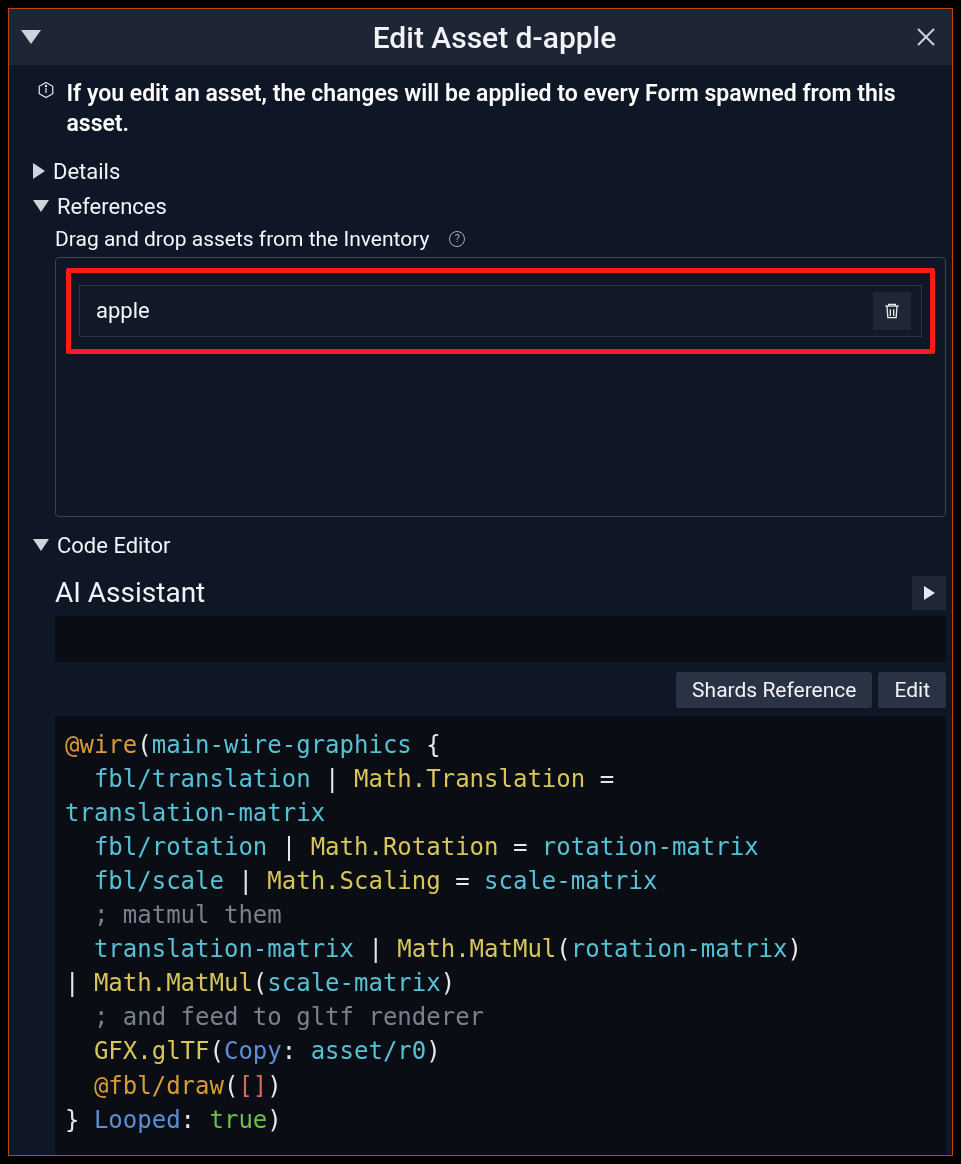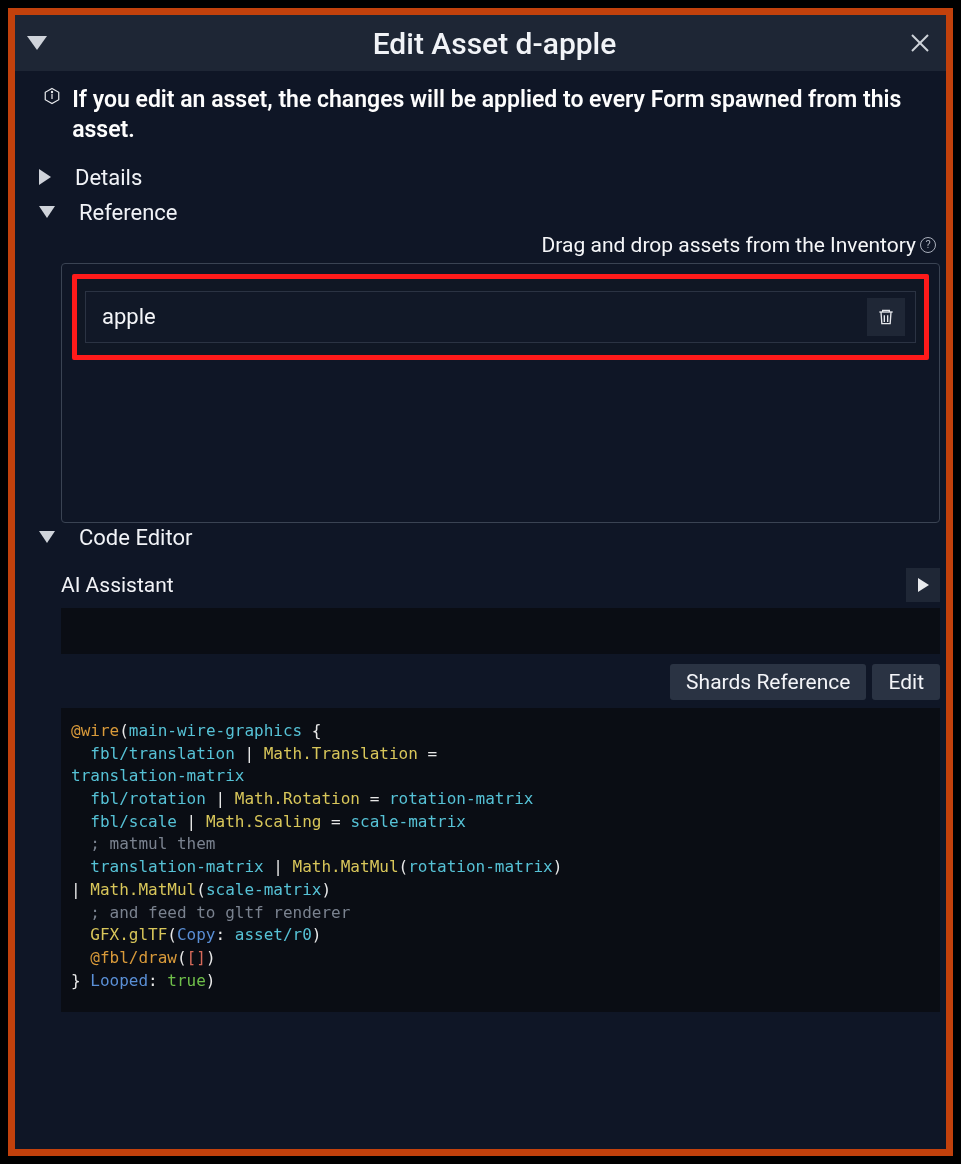--- a/index.html
+++ b/index.html
@@ -10,21 +10,21 @@
     font-family: -apple-system, "Segoe UI", Roboto, Arial, sans-serif;
     color: #e8eaed;
     overflow: hidden;
   }
   .panel {
     position: absolute;
     left: 8px; top: 8px;
     width: 945px;
     height: 1148px;
     background: #0f1626;
-    border: 7px solid #c2410c;
+    border: 1px solid #c2410c;
     display: flex;
     flex-direction: column;
   }
   
   .titlebar {
     height: 56px;
     background: #1e2635;
     display: flex;
     align-items: center;
     padding: 0 12px;
@@ -70,21 +70,21 @@
   .inforow .itext {
     font-size: 23px;
     font-weight: 600;
     line-height: 1.3;
     color: #fdfdfd;
   }
 
   .sectionhead {
     display: flex;
     align-items: center;
-    gap: 24px;
+    gap: 8px;
     padding: 2px 4px;
     font-size: 22px;
     color: #f1f3f7;
     cursor: pointer;
   }
   .tri-right {
     width: 0; height: 0;
     border-top: 8px solid transparent;
     border-bottom: 8px solid transparent;
     border-left: 12px solid #cfd3da;
@@ -94,23 +94,22 @@
     border-left: 8px solid transparent;
     border-right: 8px solid transparent;
     border-top: 12px solid #cfd3da;
   }
 
   .refs-area {
     margin: 6px 0 0 26px;
   }
   .refs-hint {
     display: flex;
-    justify-content: flex-end;
     align-items: center;
-    gap: 4px;
+    gap: 20px;
     font-size: 21px;
     color: #f5f6f8;
     padding-right: 4px;
     margin-bottom: 6px;
   }
   .help-circle {
     width: 16px; height: 16px;
     border: 1.5px solid #a9afbb;
     border-radius: 50%;
     display:flex; align-items:center; justify-content:center;
@@ -154,21 +153,21 @@
     cursor:pointer;
   }
   .trash-btn svg { width:20px; height:20px; stroke:#e6e8ec; fill:none; stroke-width:1.6; }
 
   .code-editor-area { margin: 12px 0 0 26px; }
   .ai-row {
     display:flex;
     align-items:center;
     padding: 4px 0 6px 0;
   }
-  .ai-row .label { font-size: 21px; color:#f2f3f7; flex:1; }
+  .ai-row .label { font-size: 28px; color:#f2f3f7; flex:1; }
   .play-btn {
     width: 34px; height: 34px;
     background:#1f2736;
     display:flex; align-items:center; justify-content:center;
     cursor:pointer;
   }
   .play-btn .tri-right-sm {
     width:0; height:0;
     border-top:7px solid transparent;
     border-bottom:7px solid transparent;
@@ -191,21 +190,21 @@
     background:#2a3343;
     color:#f3f4f8;
     font-size:21px;
     padding:6px 16px;
     border-radius:3px;
     cursor:pointer;
   }
   .codebox {
     background:#0a0d14;
     font-family: "Menlo","Consolas",monospace;
-    font-size:16px;
+    font-size:24px;
     line-height:1.42;
     padding:12px 10px 20px 10px;
     white-space:pre;
     overflow:hidden;
   }
   .tk-orange { color:#d99a3a; }
   .tk-cyan   { color:#56c2d6; }
   .tk-white  { color:#e8e8e8; }
   .tk-yellow { color:#d8c65a; }
   .tk-gray   { color:#7a828f; }
@@ -242,21 +241,21 @@
       <div class="itext">If you edit an asset, the changes will be applied to every Form spawned from this asset.</div>
     </div>
 
     <div class="sectionhead">
       <div class="tri-right"></div>
       <div>Details</div>
     </div>
 
     <div class="sectionhead" style="margin-top:6px">
       <div class="tri-down"></div>
-      <div>Reference</div>
+      <div>References</div>
     </div>
 
     <div class="refs-area">
       <div class="refs-hint">
         <span>Drag and drop assets from the Inventory</span>
         <span class="help-circle">?</span>
       </div>
       <div class="dropzone">
         <div class="ref-item">
           <div class="ref-item-inner">
@@ -268,21 +267,21 @@
                   <path d="M6,6 l1,14 h10 l1,-14"></path>
                   <line x1="10" y1="10" x2="10" y2="18"></line>
                   <line x1="14" y1="10" x2="14" y2="18"></line>
                 </svg>
             </div>
           </div>
         </div>
       </div>
     </div>
 
-    <div class="sectionhead" style="">
+    <div class="sectionhead" style="margin-top:14px">
       <div class="tri-down"></div>
       <div>Code Editor</div>
     </div>
 
     <div class="code-editor-area">
       <div class="ai-row">
         <div class="label">AI Assistant</div>
         <div class="play-btn">
           <div class="tri-right-sm"></div>
         </div>

